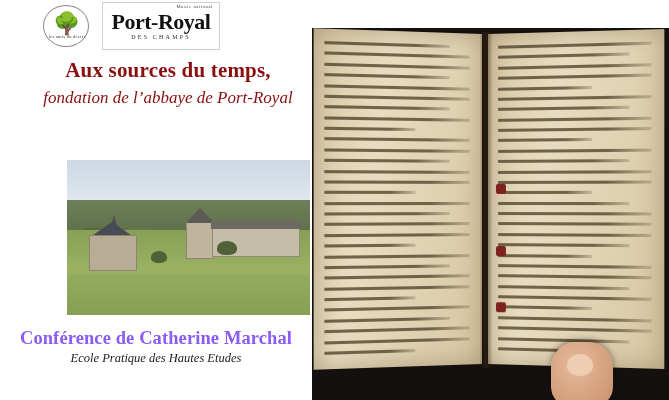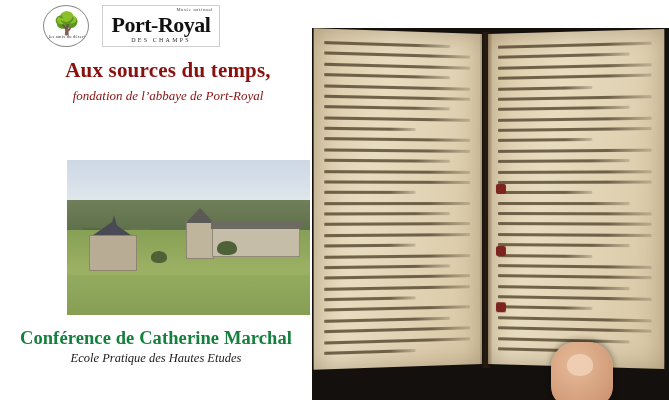--- a/index.html
+++ b/index.html
@@ -56,21 +56,21 @@
     left: 3px;
     top: 2px;
     width: 46px;
     height: 42px;
     border: 1px solid #888;
     border-radius: 50%;
     box-sizing: border-box;
   }
   .logo-portroyal {
     position: relative;
-    padding: 2px 6px 3px 6px;
+    padding: 2px 6px 9px 6px;
     border: 1px solid #cfcfcf;
     background: #ffffff;
     line-height: 1;
     text-align: center;
     min-width: 104px;
   }
   .logo-portroyal .musee {
     font-size: 4.6px;
     color: #444;
     letter-spacing: 0.6px;
@@ -101,21 +101,21 @@
     color: #7d0b0b;
   }
   .title-main {
     font-size: 21px;
     font-weight: bold;
     color: #8a0f0f;
     letter-spacing: 0.2px;
     margin-bottom: 4px;
   }
   .title-sub {
-    font-size: 13px;
+    font-size: 17px;
     font-style: italic;
     color: #8a0f0f;
     line-height: 1.35;
   }
 
   
   .photo {
     position: absolute;
     left: 67px;
     top: 160px;
@@ -308,21 +308,21 @@
   .footer {
     position: absolute;
     left: 0;
     top: 328px;
     width: 312px;
     text-align: center;
   }
   .speaker {
     font-size: 18.5px;
     font-weight: bold;
-    color: #15803d;
+    color: #8b5cf6;
     letter-spacing: 0.1px;
   }
   .role {
     margin-top: 4px;
     font-size: 12.5px;
     color: #1a1a1a;
   }
   .inst {
     margin-top: 2px;
     font-size: 12.5px;

